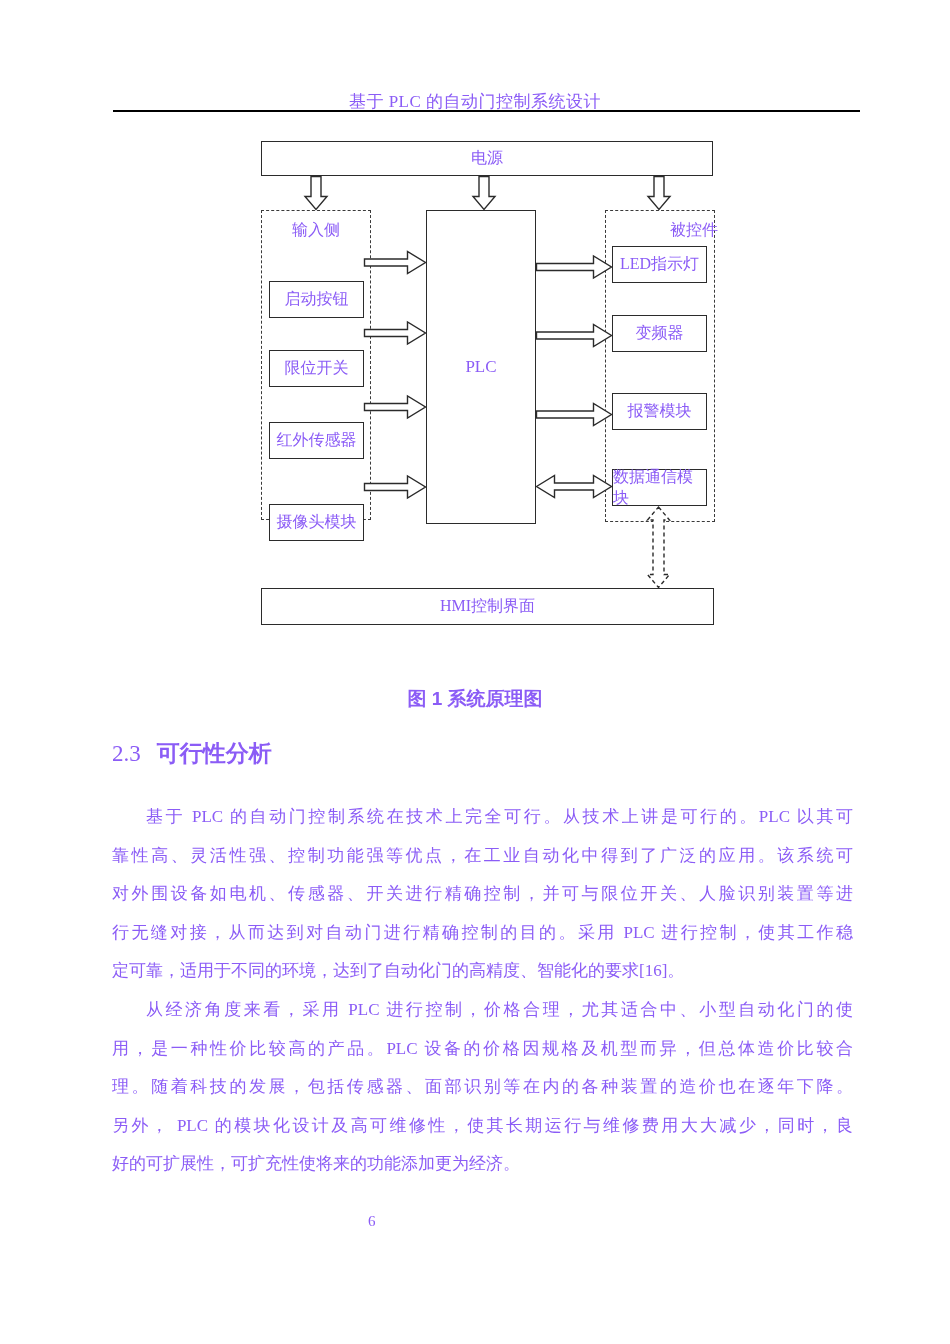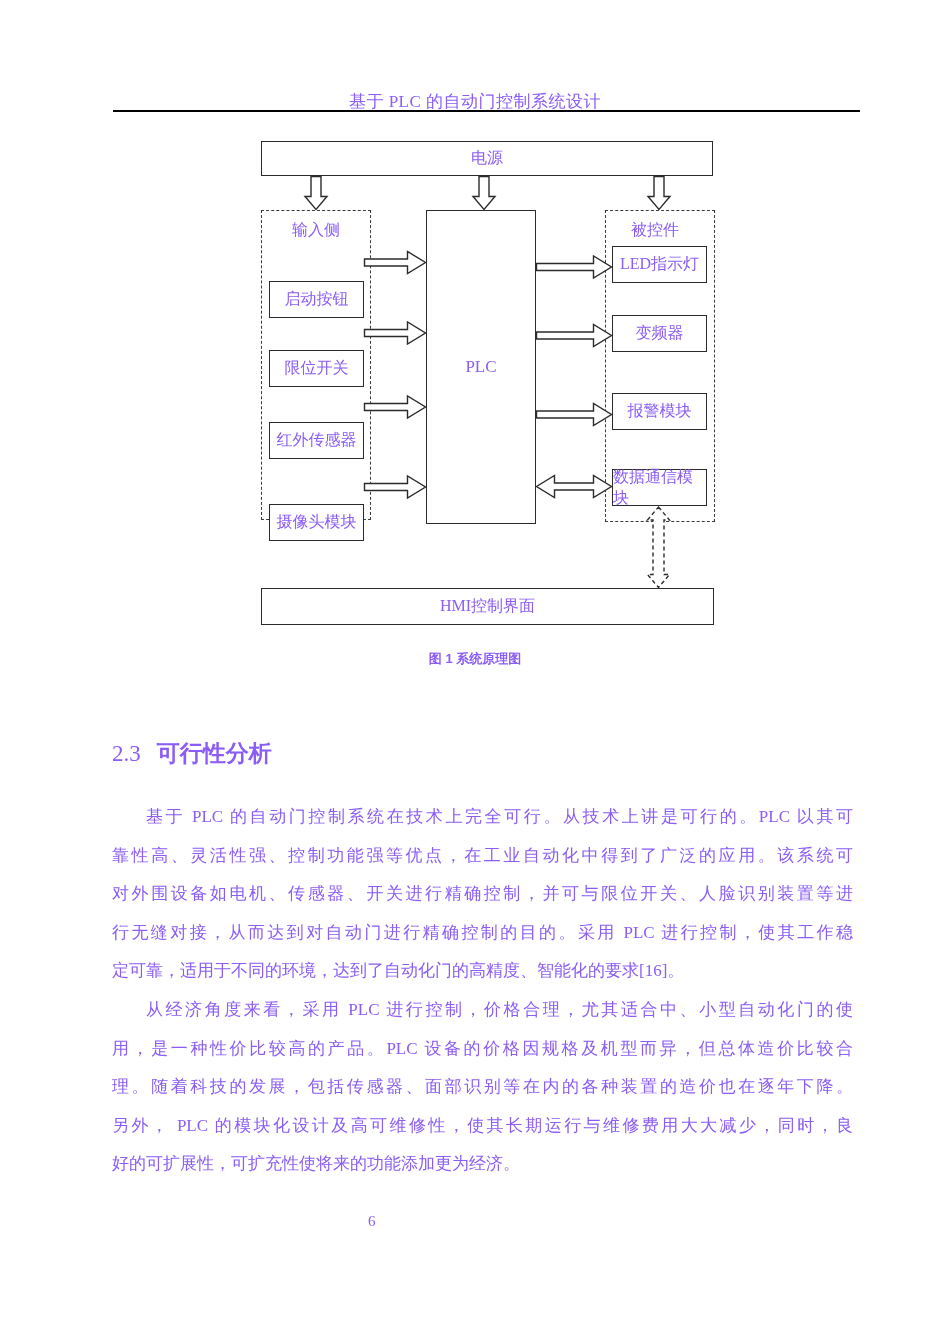--- a/index.html
+++ b/index.html
@@ -20,22 +20,22 @@
   .power{left:261px;top:141px;width:452px;height:35px;}
   .hmi{left:261px;top:588px;width:453px;height:37px;}
   .plc{left:426px;top:210px;width:110px;height:314px;font-size:17px;}
   .grp-in{left:261px;top:210px;width:110px;height:310px;}
   .grp-out{left:605px;top:210px;width:110px;height:312px;}
   .ibox{left:269px;width:95px;height:37px;margin-top:35px;}
   .obox{left:612px;width:95px;height:37px;}
   .i1{top:246px;} .i2{top:315px;} .i3{top:387px;} .i4{top:469px;}
   .o1{top:246px;} .o2{top:315px;} .o3{top:393px;} .o4{top:469px;}
   
-  .caption{position:absolute;left:0;top:650px;width:950px;text-align:center;
-           font-family:"Liberation Sans","DejaVu Sans",sans-serif;font-weight:700;font-size:13px;}
+  .caption{position:absolute;left:0;top:686px;width:950px;text-align:center;
+           font-family:"Liberation Sans","DejaVu Sans",sans-serif;font-weight:700;font-size:19px;}
   .section-heading{position:absolute;left:112px;top:738px;font-size:23px;white-space:nowrap;}
   .sec-num{font-family:"Liberation Serif","DejaVu Serif",serif;}
   .sec-title{font-family:"Liberation Sans","DejaVu Sans",sans-serif;font-weight:600;margin-left:16px;}
   
   .bodytext{position:absolute;left:112px;top:798px;width:741px;font-size:17px;line-height:38.6px;}
   .bl{height:38.6px;overflow:hidden;}
   .just{text-align:justify;text-align-last:justify;}
   .last{text-align:left;}
   .indent{padding-left:34px;box-sizing:border-box;}
   
@@ -89,21 +89,21 @@
     <span>红外传感器</span>
   </div>
   <div class="dbox ibox i4">
     <span>摄像头模块</span>
   </div>
 
   <div class="dbox plc">
     <span>PLC</span>
   </div>
 
-  <div class="group-label" style="left:594px;top:220px;width:122px;">被控件</div>
+  <div class="group-label" style="left:633px;top:220px;width:122px;">被控件</div>
   <div class="dbox obox o1">
     <span>LED指示灯</span>
   </div>
   <div class="dbox obox o2">
     <span>变频器</span>
   </div>
   <div class="dbox obox o3">
     <span>报警模块</span>
   </div>
   <div class="dbox obox o4">

